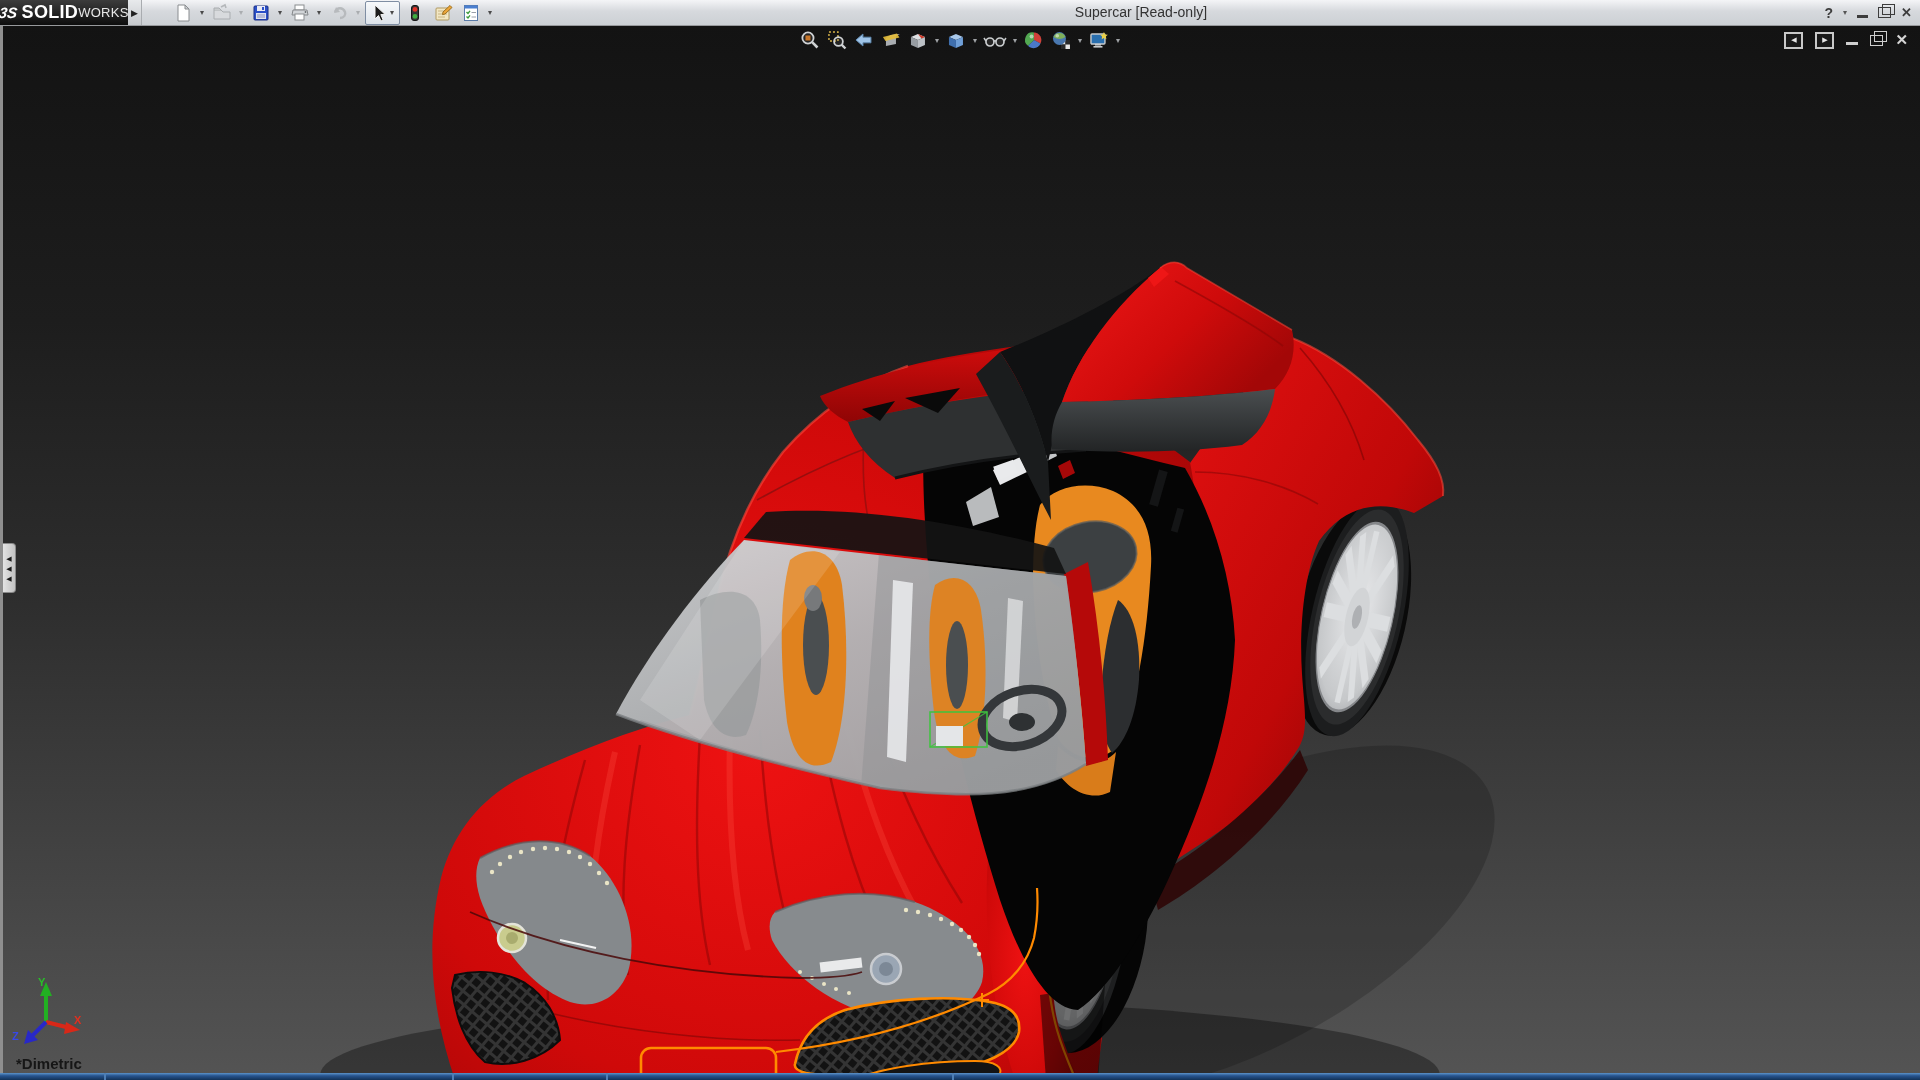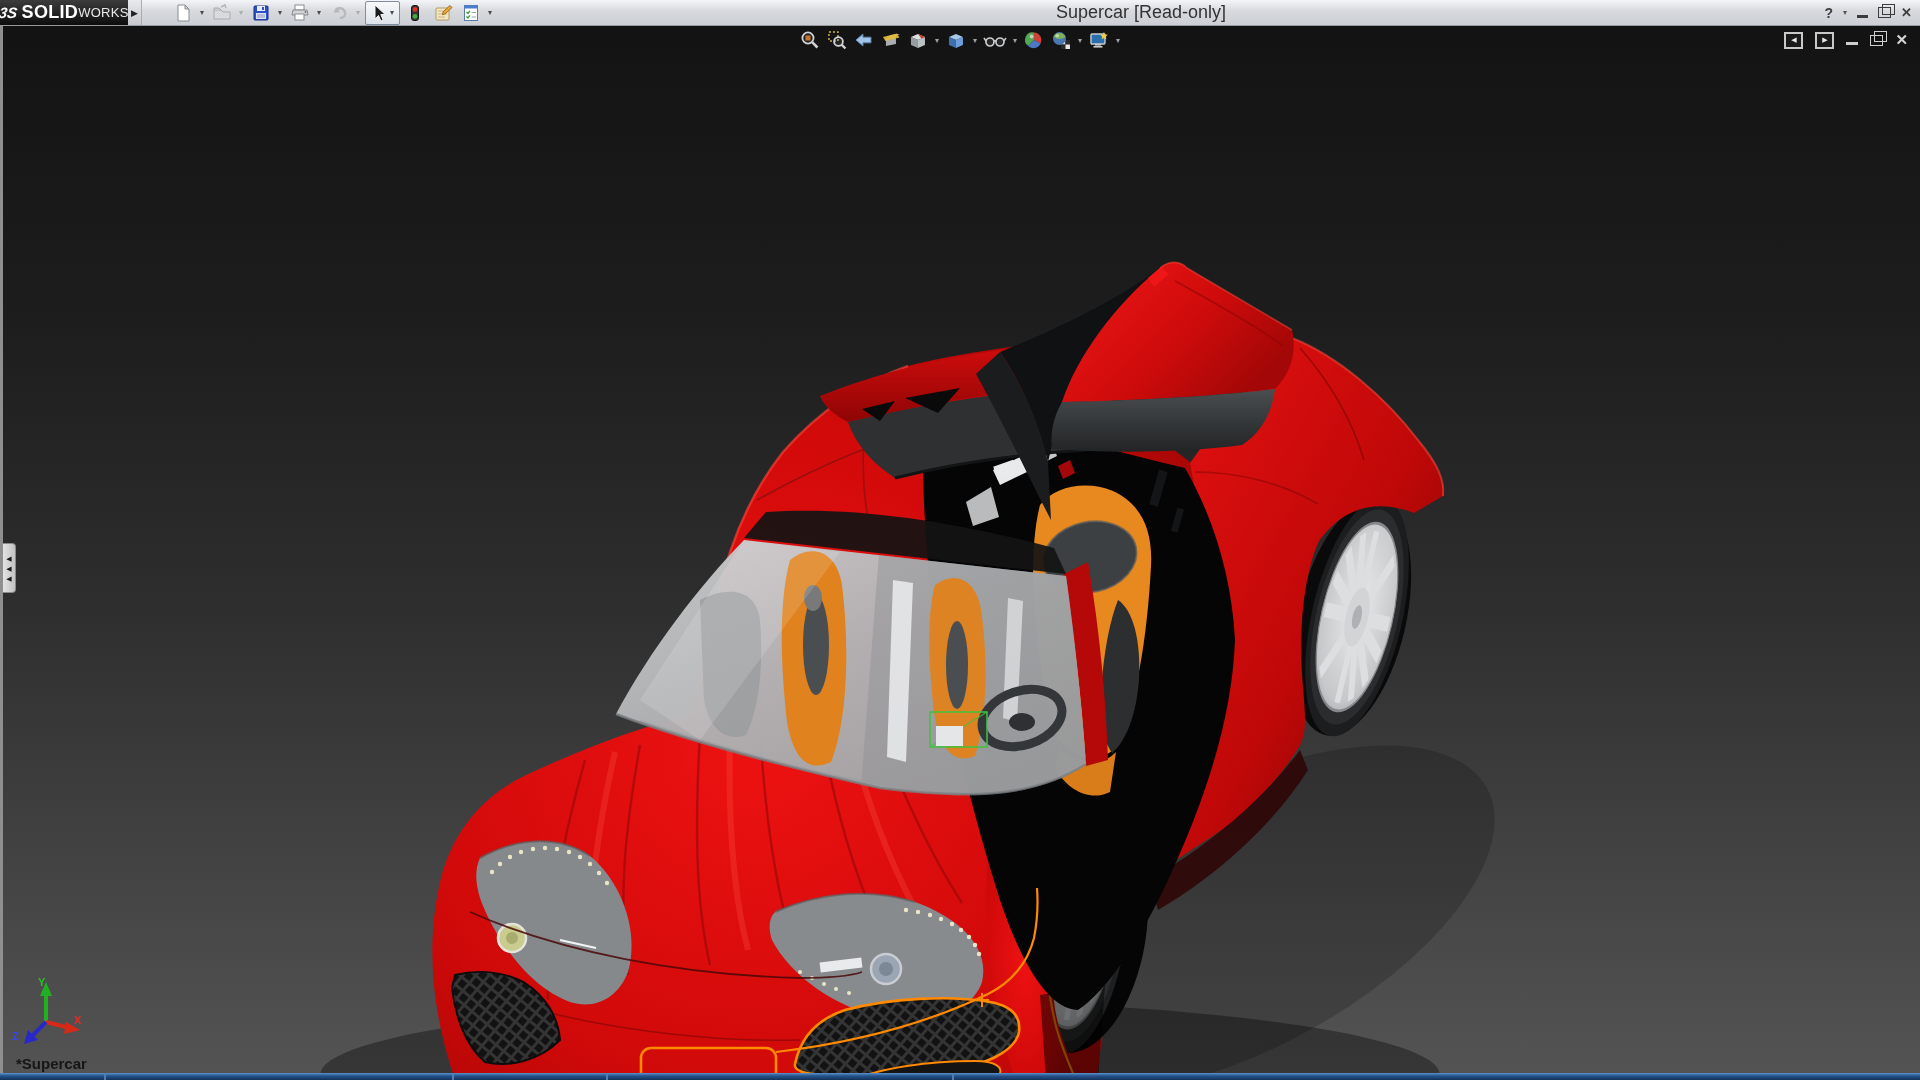--- a/index.html
+++ b/index.html
@@ -17,21 +17,21 @@
   .logo .b2{font-weight:400;font-size:13px;letter-spacing:.3px;color:#e8e8e8;}
   .flyout-tab{width:13px;height:25px;background:linear-gradient(#e8eaec,#c6c9cd);
     border-right:1px solid #a9acb0;display:flex;align-items:center;justify-content:center;
     font-size:9px;color:#222;flex:0 0 auto;}
   .tb-icons{display:flex;align-items:center;margin-left:28px;gap:2px;}
   .tb-btn{display:flex;align-items:center;padding:1px 2px;border:1px solid transparent;border-radius:2px;}
   .tb-btn.pressed{background:linear-gradient(#f7f9fb,#dde3ea);border:1px solid #7f8ea3;}
   .tb-caret{font-size:8px;color:#4a4a4a;margin:0 3px 0 2px;}
   .tb-caret.dis{color:#aaadb0;}
   .title-text{position:absolute;left:1141px;top:0;transform:translateX(-50%);
-    line-height:25px;font-size:18px;color:#333;white-space:nowrap;}
+    line-height:25px;font-size:14px;color:#333;white-space:nowrap;}
   .win-ctrls{position:absolute;right:8px;top:0;height:25px;display:flex;align-items:center;gap:10px;color:#3c3c3c;}
   .win-ctrls .q{font-size:14px;font-weight:bold;}
   .win-ctrls .caret{font-size:8px;color:#555;}
   .wc-min{width:11px;height:3px;background:#3c3c3c;margin-top:8px;}
   .wc-restore{width:11px;height:9px;border:1px solid #3c3c3c;position:relative;background:transparent;}
   .wc-restore:before{content:"";position:absolute;left:3px;top:-4px;width:11px;height:9px;border:1px solid #3c3c3c;}
   .wc-close{font-size:13px;font-weight:bold;}
 
   
   .viewport{position:absolute;left:0;top:25px;width:1920px;height:1055px;z-index:1;
@@ -594,21 +594,21 @@
         <line x1="46" y1="1022" x2="70" y2="1028" stroke="#d82818" stroke-width="4"></line>
         <path d="M80,1030 L66,1022 L64,1034 Z" fill="#d82818"></path>
         <line x1="46" y1="1022" x2="31" y2="1037" stroke="#2828c8" stroke-width="4"></line>
         <path d="M24,1044 L28,1030 L38,1040 Z" fill="#2828c8"></path>
         <text x="38" y="986" font-size="11" font-weight="bold" fill="#28c028" font-family="Liberation Sans, sans-serif">Y</text>
         <text x="74" y="1024" font-size="11" font-weight="bold" fill="#e03020" font-family="Liberation Sans, sans-serif">X</text>
         <text x="12" y="1040" font-size="11" font-weight="bold" fill="#3848e8" font-family="Liberation Sans, sans-serif">Z</text>
       </g>
     </svg>
 
-    <div class="view-label">*Supercar</div>
+    <div class="view-label">*Dimetric</div>
   </div>
 
   <div class="bottom-strip">
     <i style="left:104px"></i>
       <i style="left:452px"></i>
       <i style="left:606px"></i>
       <i style="left:952px"></i>
   </div>
 </div>
 

